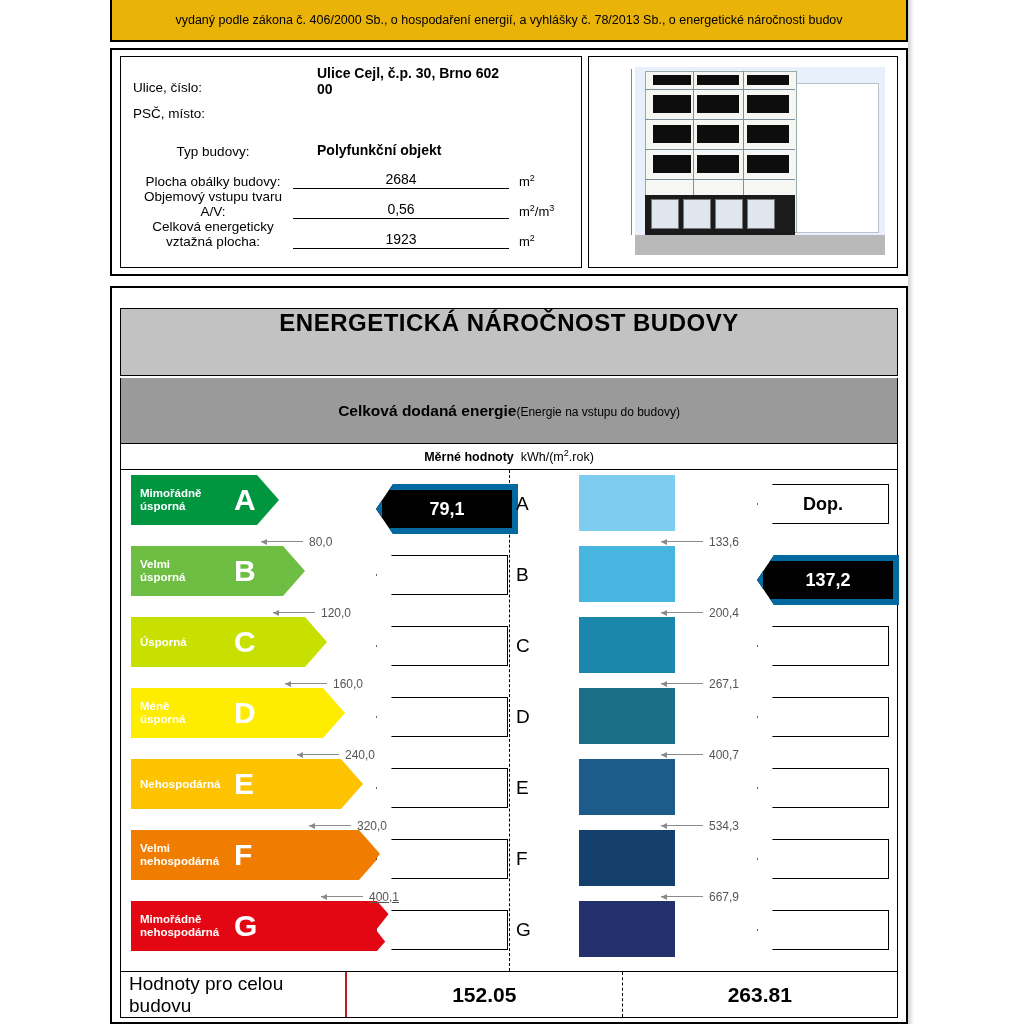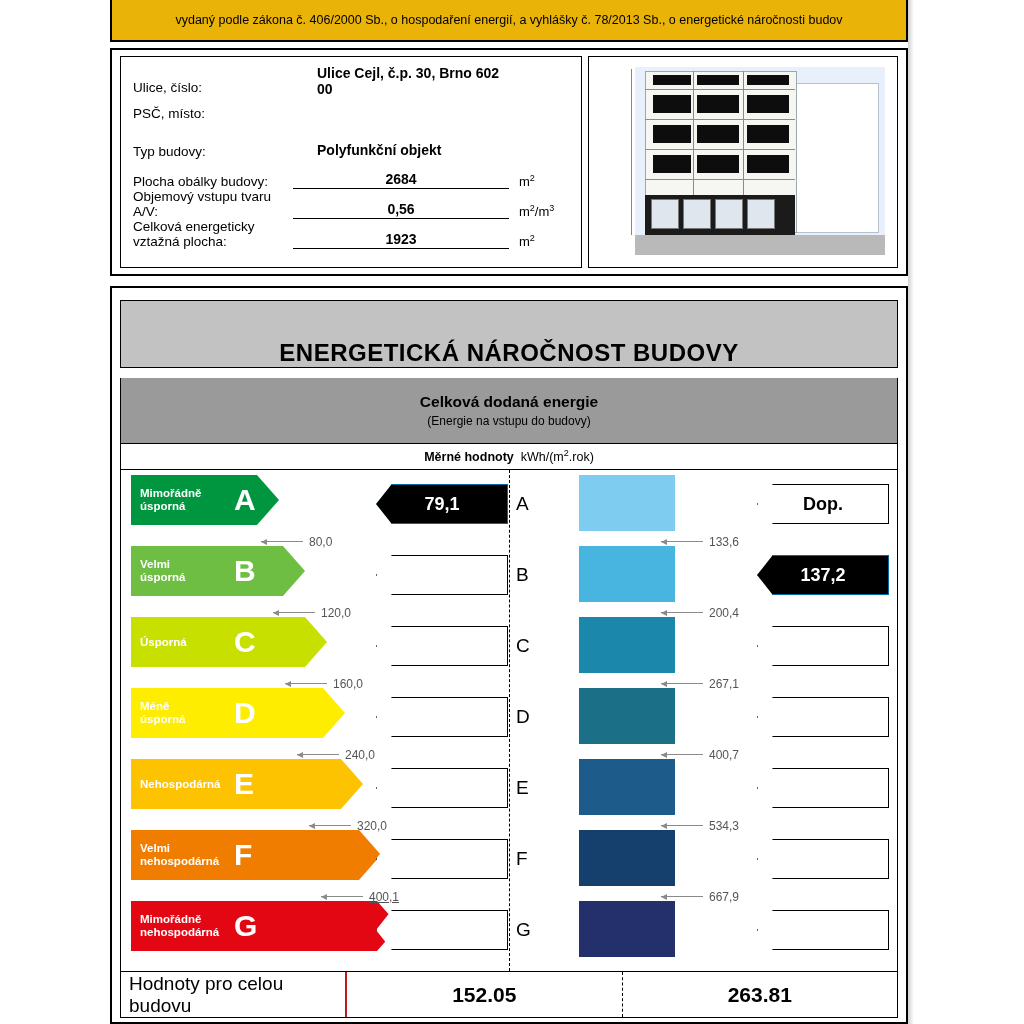--- a/index.html
+++ b/index.html
@@ -59,29 +59,29 @@
     box-sizing: border-box;
     padding: 18px 10px 0 12px;
   }
   .irow {
     display: flex;
     align-items: flex-end;
     height: 30px;
     font-size: 13.5px;
     color: #000;
   }
-  .ilabel { width: 160px; flex: none; }
+  .ilabel { width: 160px; flex: none; text-align: center; }
   .ivalline {
     flex: 1;
     display: flex;
     align-items: flex-end;
     justify-content: center;
     border-bottom: 1px solid #000;
     height: 22px;
-    font-weight: bold;
+    font-weight: normal;
     font-size: 14px;
     padding-bottom: 1px;
   }
   .ivalplain {
     flex: 1;
     display: flex;
     align-items: flex-end;
     height: 22px;
     font-weight: bold;
     font-size: 14px;
@@ -134,28 +134,28 @@
     top: 286px;
     width: 798px;
     height: 738px;
     border: 2px solid #000;
     box-sizing: border-box;
     background: #fff;
   }
   .title-band {
     position: absolute;
     left: 8px;
-    top: 12px;
+    top: 20px;
     right: 8px;
     height: 68px;
     background: #c2c2c2;
     border: 1px solid #000;
     box-sizing: border-box;
     display: flex;
-    align-items: flex-end;
+    align-items: flex-start;
     justify-content: center;
   }
   .title-band .t {
     font-size: 24px;
     font-weight: bold;
     letter-spacing: 0.5px;
     color: #000;
   }
   .cols-band {
     position: absolute;
@@ -165,21 +165,21 @@
     height: 66px;
     background: #9a9a9a;
     border: 1px solid #000;
     border-top: none;
     box-sizing: border-box;
     display: flex;
   }
   .cols-band .col {
     flex: 1;
     display: flex;
-    flex-direction: column;
+    flex-direction: row;
     align-items: center;
     justify-content: center;
     color: #000;
   }
   .cols-band .c1 { font-size: 15.5px; font-weight: bold; }
   .cols-band .c2 { font-size: 12px; margin-top: 3px; }
   .units-band {
     position: absolute;
     left: 8px;
     top: 156px;
@@ -271,21 +271,21 @@
     display: flex;
     align-items: center;
     justify-content: center;
     font-size: 18px;
     font-weight: bold;
     color: #000;
   }
   .penta.filled {
     background: #000;
     color: #fff;
-    border: 1px solid #0369a1;
+    border: 6px solid #0369a1;
   }
   .penta-letter {
     position: absolute;
     font-size: 19px;
     color: #000;
   }
   
   .swatch {
     position: absolute;
     width: 96px;

